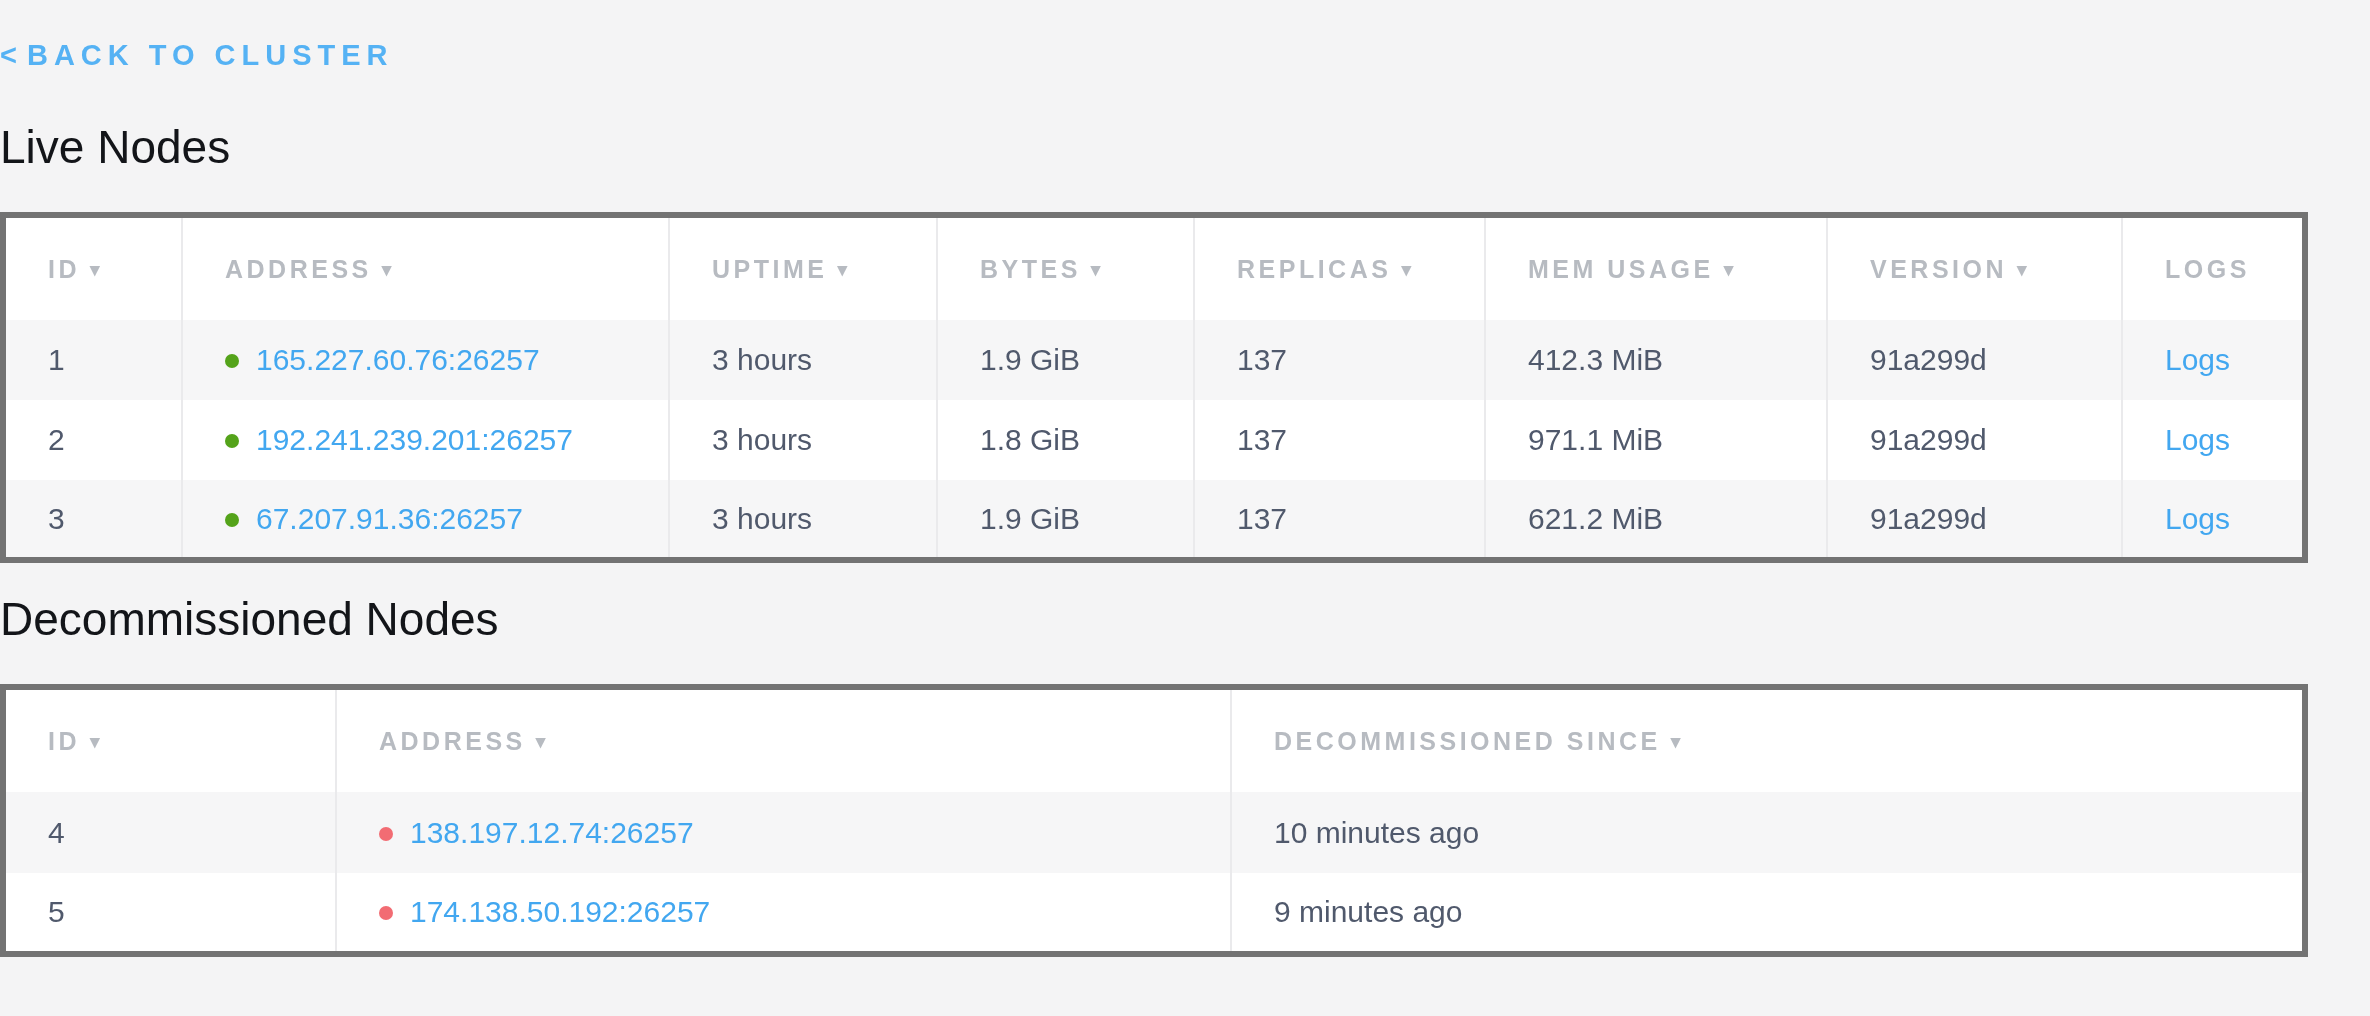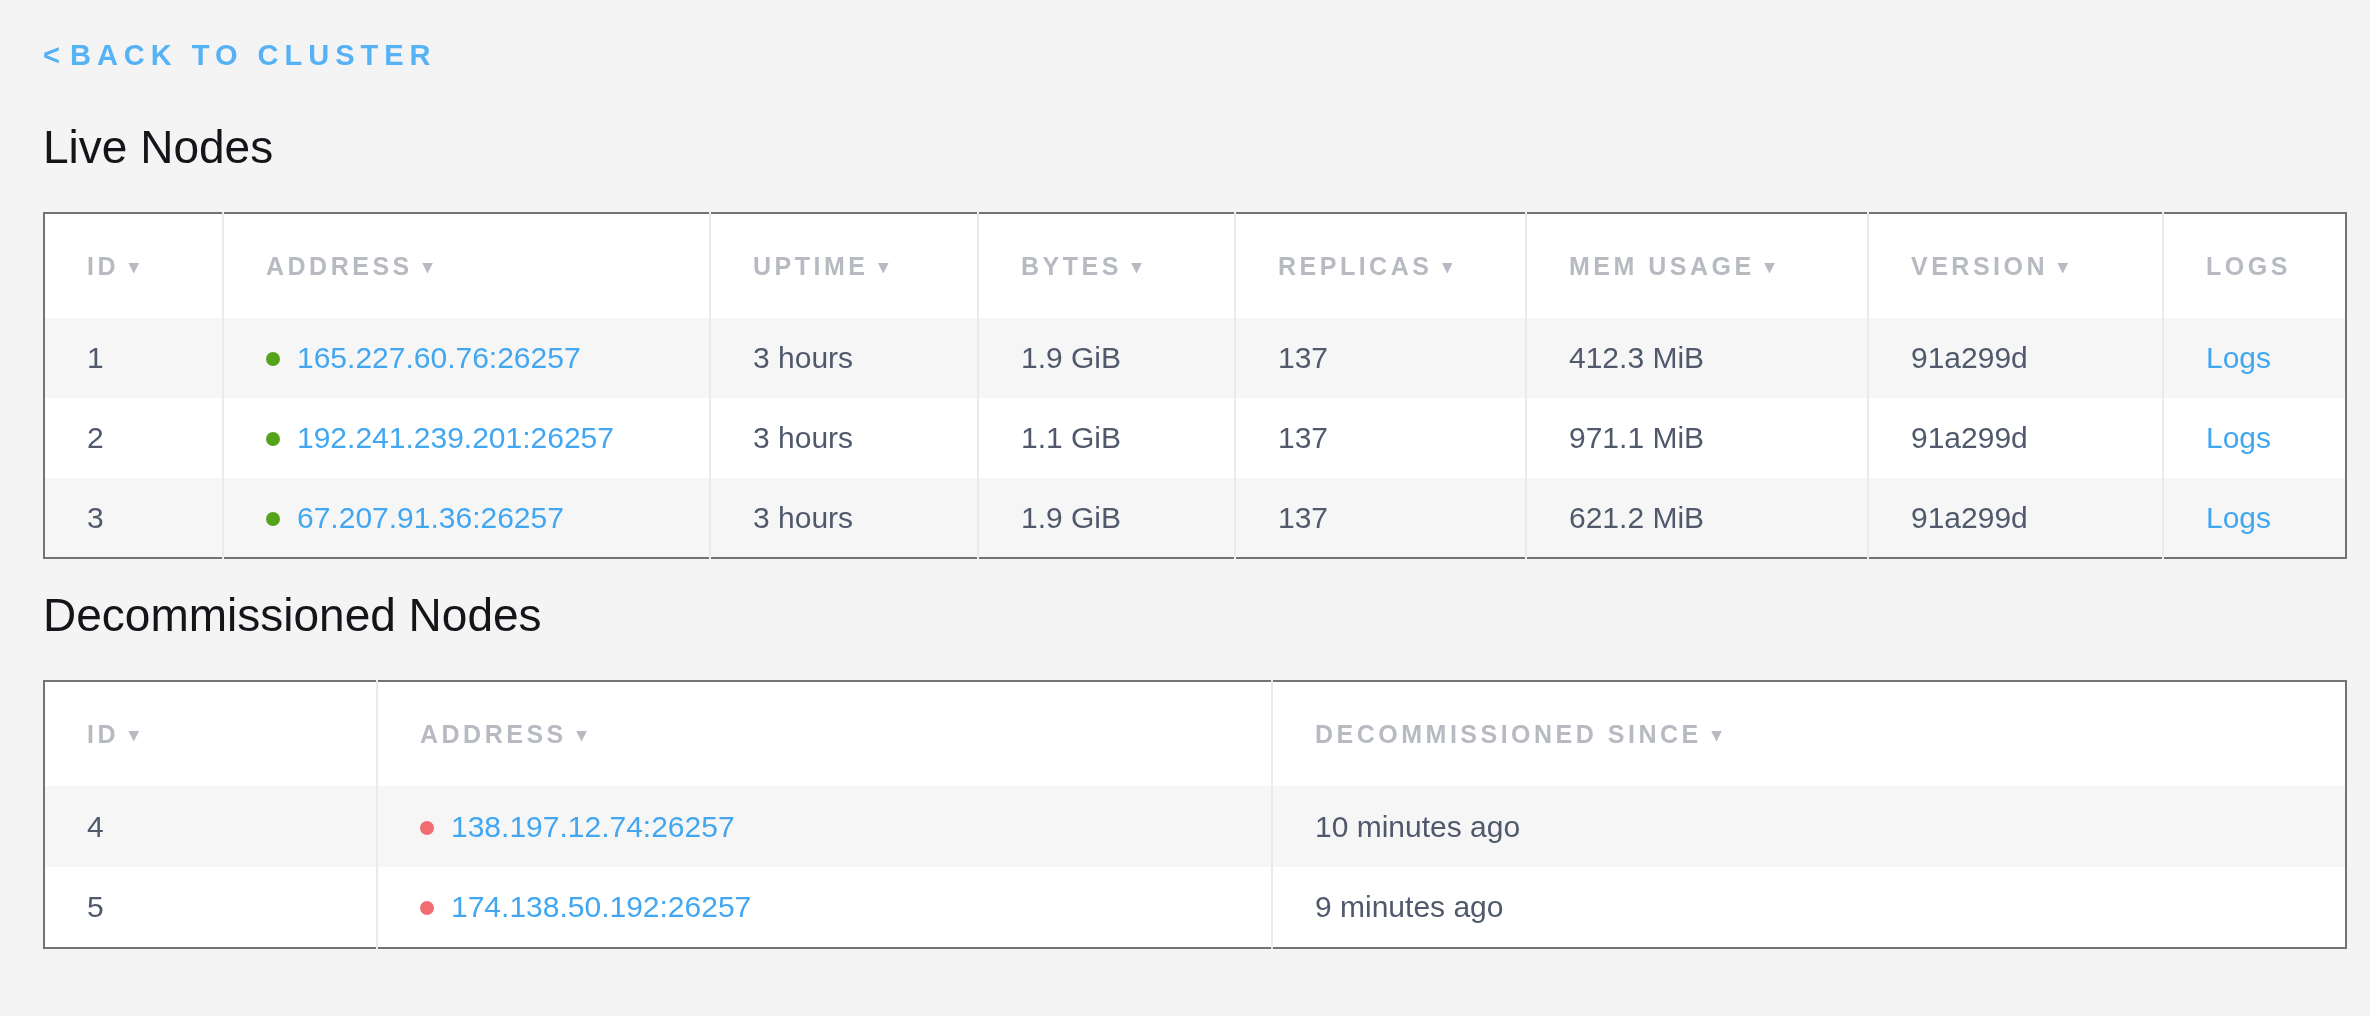--- a/index.html
+++ b/index.html
@@ -4,21 +4,21 @@
 <style>
   * { box-sizing: border-box; }
   html, body {
     margin: 0; padding: 0;
     width: 2370px; height: 1016px;
     background: #f4f4f5;
     font-family: "Liberation Sans", sans-serif;
     color: #50596c;
     overflow: hidden;
   }
-  .content { padding-left: 43px; }
+  .content { }
 
   .back-link {
     display: inline-block;
     margin-top: 40px;
     font-size: 29px;
     line-height: 30px;
     font-weight: 700;
     letter-spacing: 6px;
     color: var(--back-link-blue, #55b2f4);
     text-decoration: none;
@@ -34,21 +34,21 @@
     color: #131519;
     letter-spacing: 0;
   }
 
   table.nodes {
     margin-top: 42px;
     width: 2302px;
     table-layout: fixed;
     border-collapse: collapse;
     background: #f97316;
-    border: 2px solid #737373;
+    border: 6px solid #737373;
     font-size: 30px;
   }
   table.nodes th, table.nodes td {
     padding: 0 20px 0 42px;
     text-align: left;
     vertical-align: middle;
     border-left: 2px solid #eaeaec;
     overflow: hidden;
     white-space: nowrap;
   }
@@ -129,21 +129,21 @@
         <td>1.9 GiB</td>
         <td>137</td>
         <td>412.3 MiB</td>
         <td>91a299d</td>
         <td><a class="tbl-link">Logs</a></td>
       </tr>
       <tr>
         <td>2</td>
         <td><span class="status-dot live"></span><a class="tbl-link">192.241.239.201:26257</a></td>
         <td>3 hours</td>
-        <td>1.1 GiB</td>
+        <td>1.8 GiB</td>
         <td>137</td>
         <td>971.1 MiB</td>
         <td>91a299d</td>
         <td><a class="tbl-link">Logs</a></td>
       </tr>
       <tr>
         <td>3</td>
         <td><span class="status-dot live"></span><a class="tbl-link">67.207.91.36:26257</a></td>
         <td>3 hours</td>
         <td>1.9 GiB</td>

